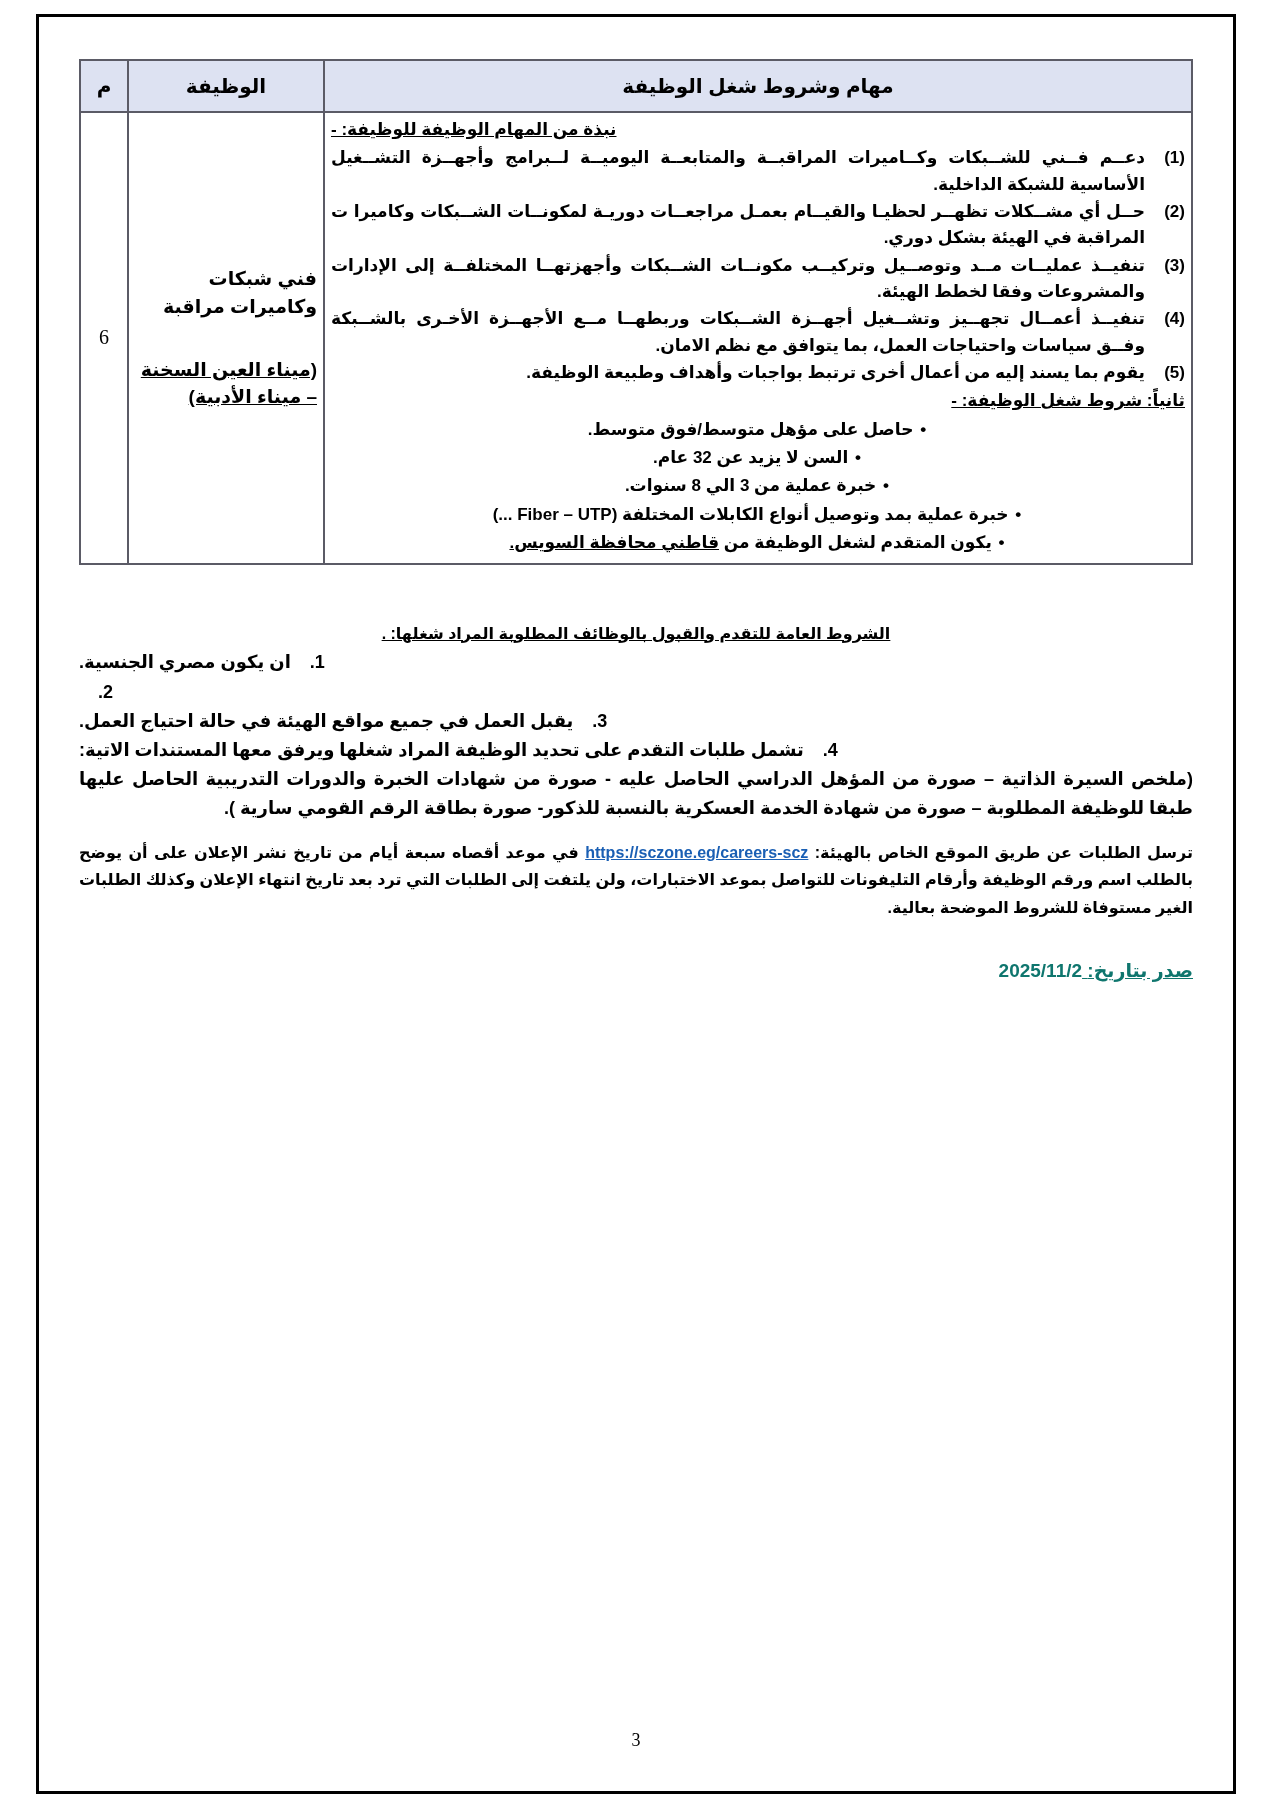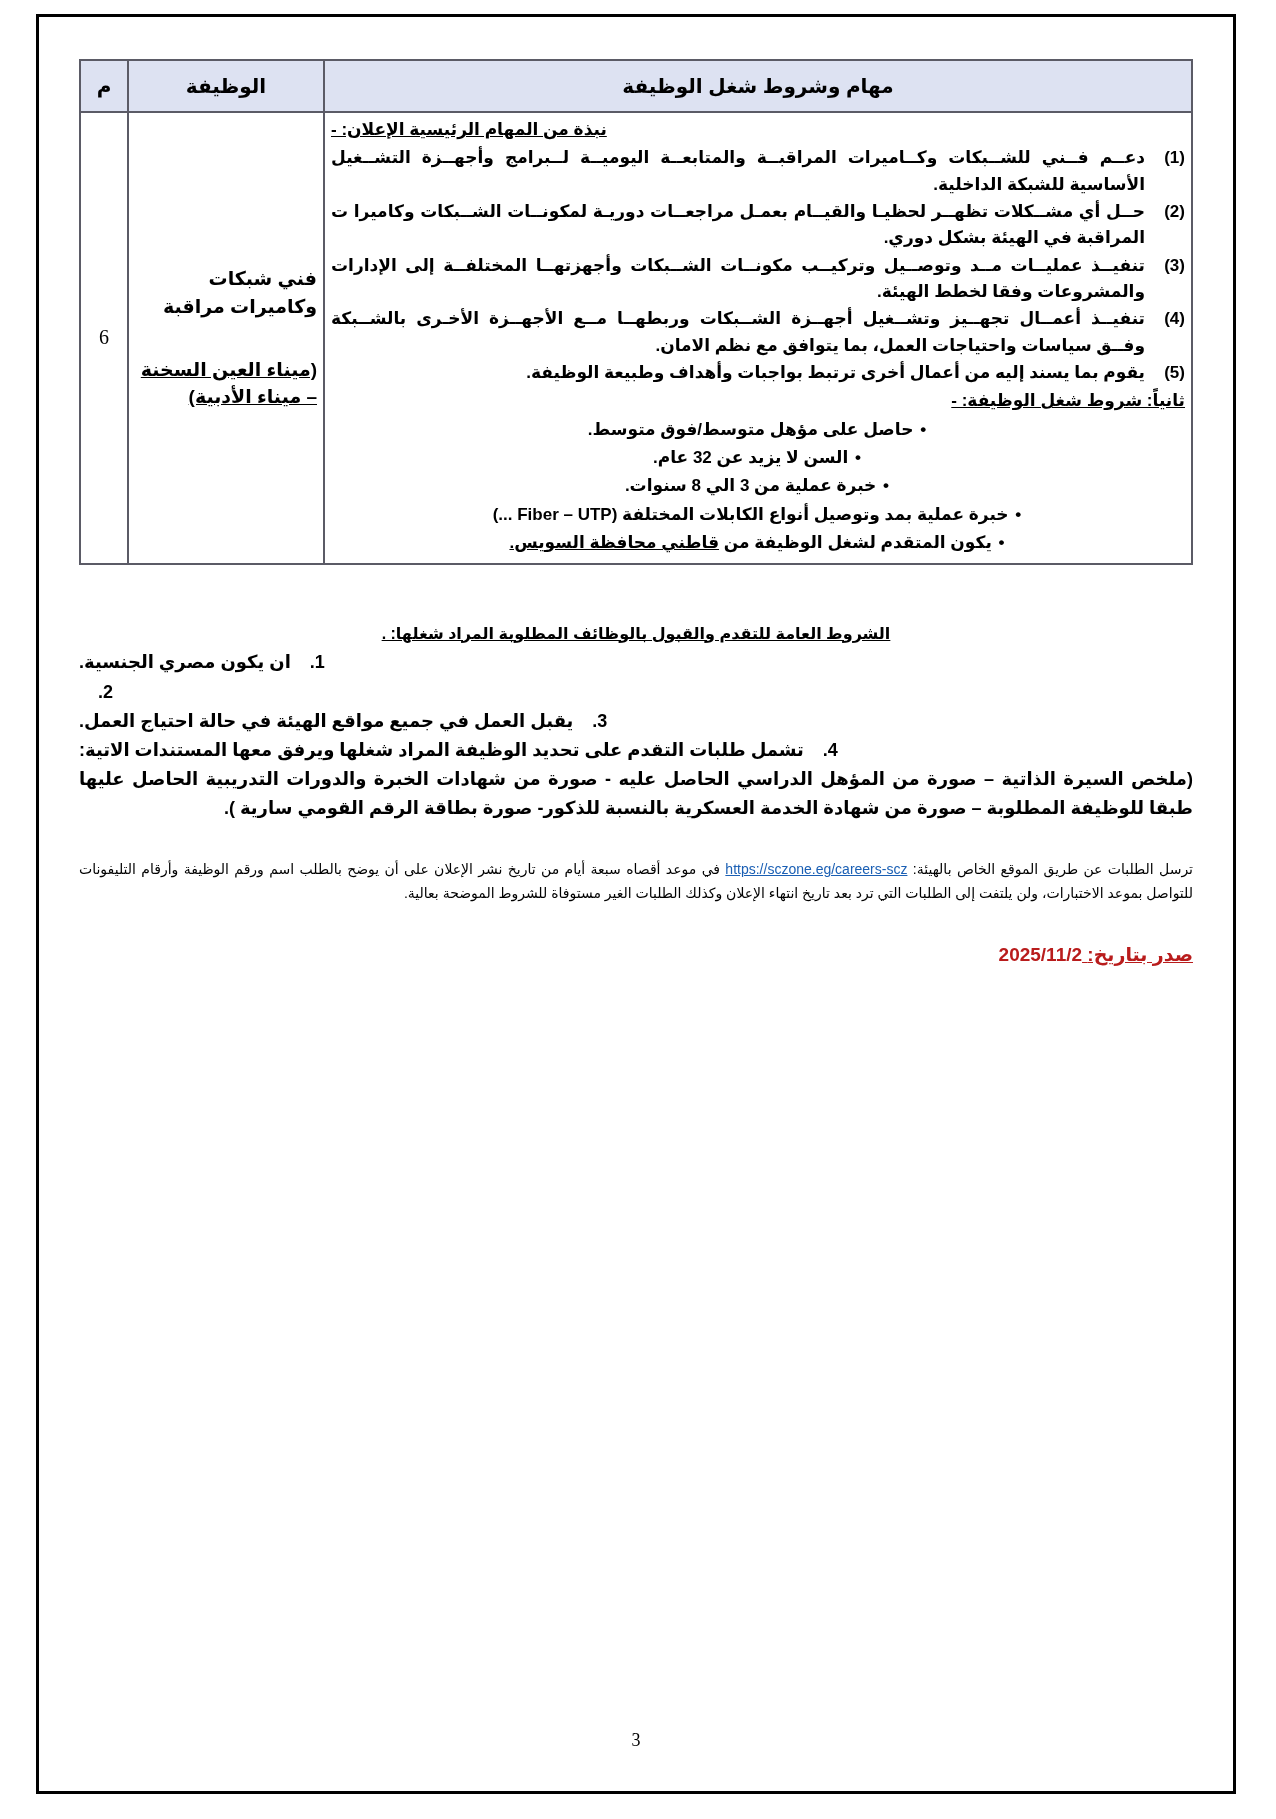--- a/index.html
+++ b/index.html
@@ -168,38 +168,38 @@
     padding-left: 6px;
   }
   ol.general-list > li .gtxt { flex: 0 1 auto; }
   .docs-paragraph {
     text-align: justify;
     text-align-last: right;
     margin-top: 0;
     line-height: 1.6;
   }
   .apply-block {
-    margin-top: 34px;
-    direction: rtl;
-    font-size: 14px;
-    font-weight: normal;
+    margin-top: 16px;
+    direction: rtl;
+    font-size: 16px;
+    font-weight: bold;
     line-height: 1.72;
     text-align: justify;
     text-align-last: right;
   }
   .apply-link {
     color: #1a5fb4;
     text-decoration: underline;
     direction: ltr;
     unicode-bidi: embed;
     display: inline-block;
   }
   .issued {
     margin-top: 38px;
-    color: #b91c1c;
+    color: #0f766e;
     font-size: 19px;
     font-weight: bold;
     text-decoration: underline;
     direction: rtl;
     unicode-bidi: plaintext;
   }
   .page-number {
     position: absolute;
     bottom: 40px;
     left: 0;
@@ -231,21 +231,21 @@
         <tr>
           <th>مهام وشروط شغل الوظيفة</th>
           <th>الوظيفة</th>
           <th>م</th>
         </tr>
       </thead>
       <tbody>
         <tr>
           <td class="cell-tasks">
 
-            <div class="tasks-title">نبذة من المهام الرئيسية الإعلان: -</div>
+            <div class="tasks-title">نبذة من المهام الوظيفة للوظيفة: -</div>
 
             <ol class="numbered">
               <li>
                 <span class="num">(1)</span>
                 <span class="txt">دعــم فــني للشــبكات وكــاميرات المراقبــة والمتابعــة اليوميــة لــبرامج وأجهــزة التشــغيل الأساسية للشبكة الداخلية.</span>
               </li>
               <li>
                 <span class="num">(2)</span>
                 <span class="txt">حــل أي مشــكلات تظهــر لحظيـا والقيــام بعمـل مراجعــات دوريـة لمكونــات الشــبكات وكاميرا ت المراقبة في الهيئة بشكل دوري.</span>
               </li>

